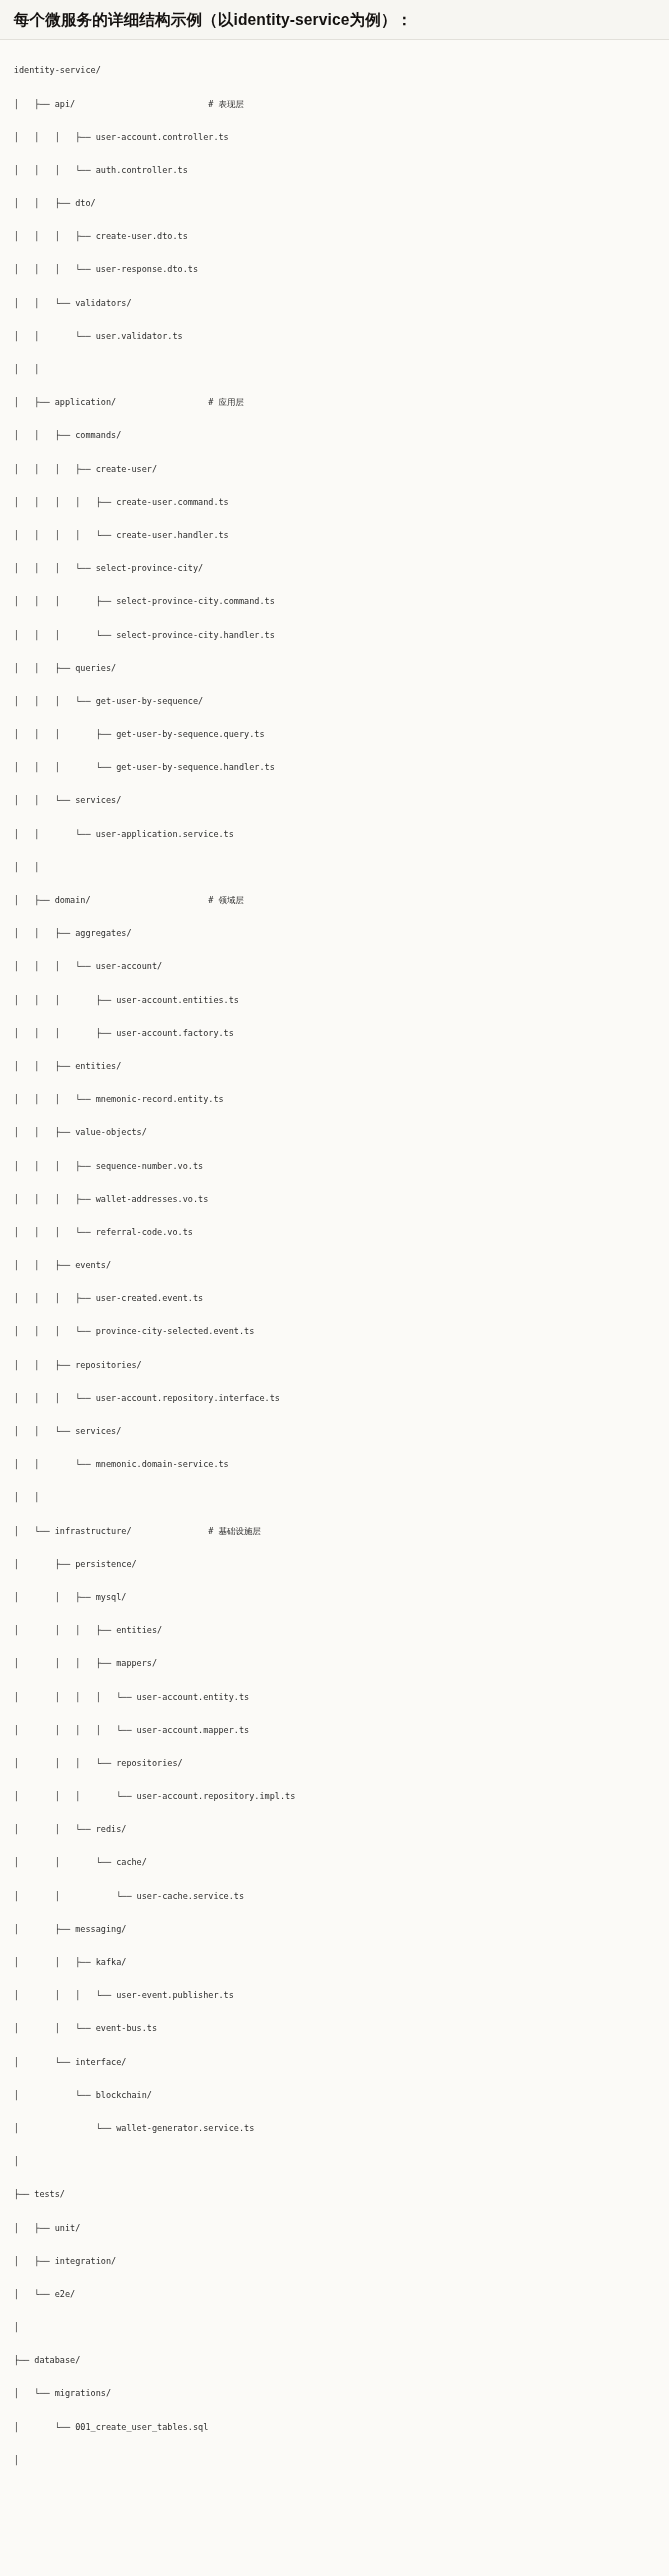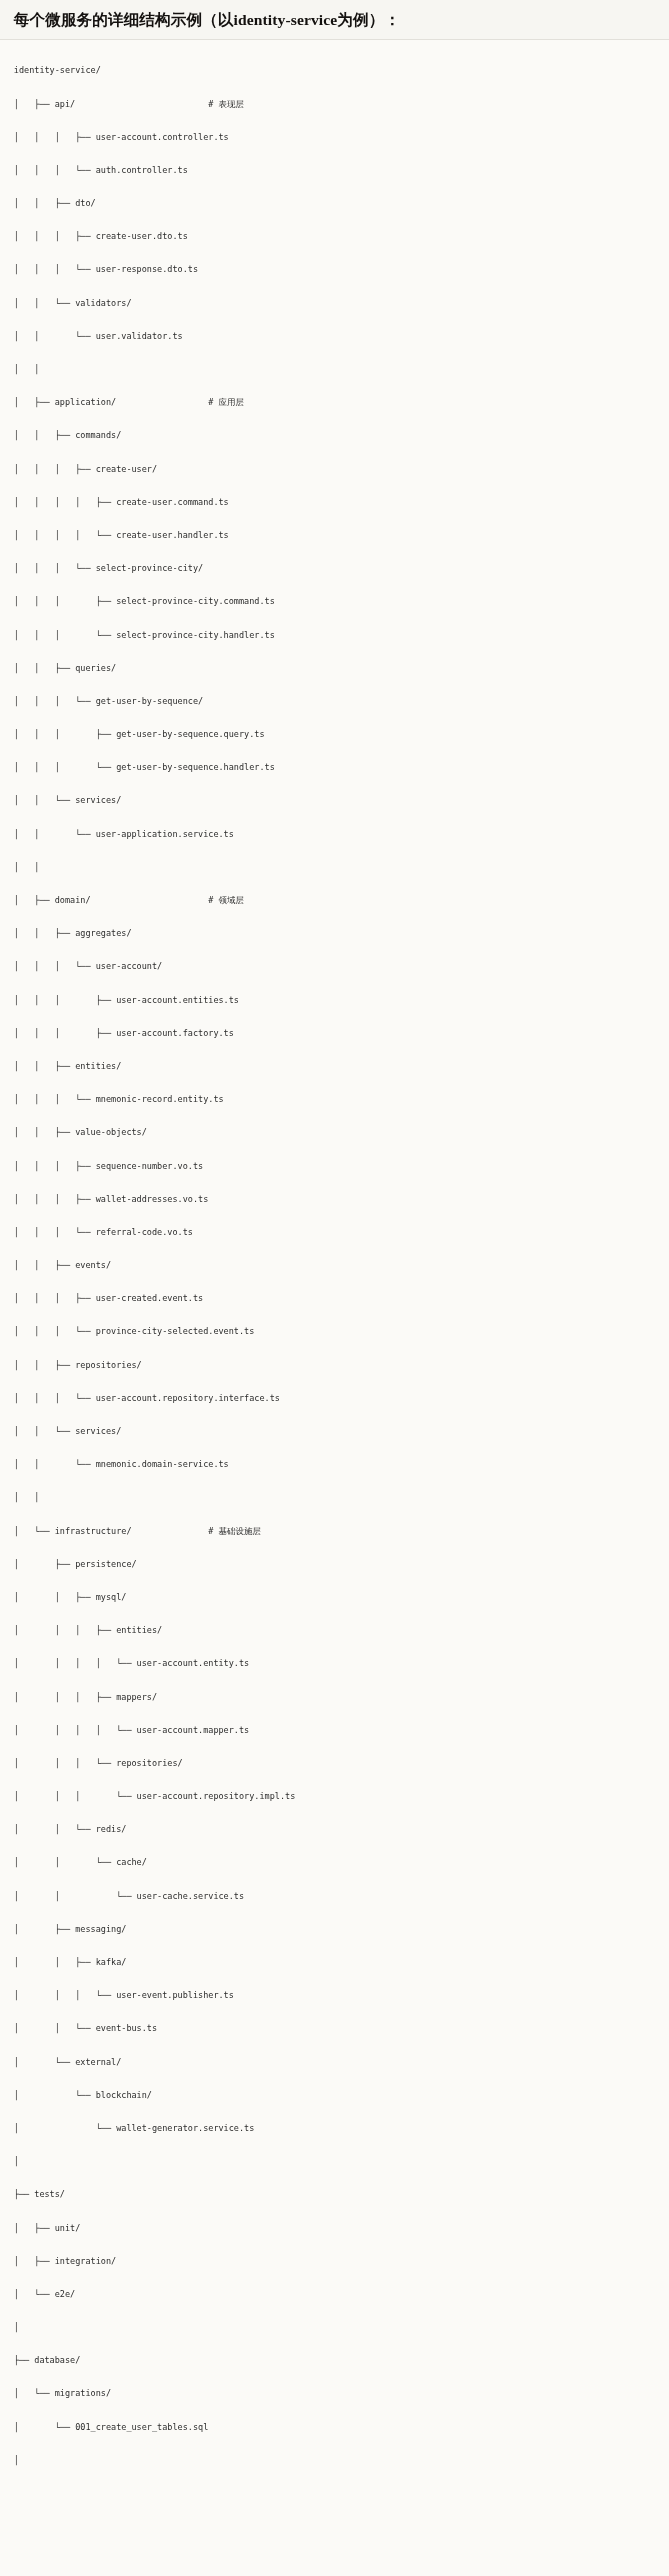--- a/index.html
+++ b/index.html
@@ -21,21 +21,21 @@
     position: relative;
   }
 
   
   .header {
     padding: 10px 13.8px 8.8px 13.8px;
     background: #f7f6f2;
     border-bottom: 0.6px solid #e2e0da;
   }
   .header-title {
-    font-family: Liberation Serif, serif;
+    font-family: Liberation Sans, sans-serif;
     font-size: 15.6px;
     font-weight: bold;
     line-height: 1.3;
     color: #14110f;
     letter-spacing: 0.1px;
   }
 
   
   .tree-block {
     padding: 13.8px 13.8px 6.3px 13.8px;
@@ -109,33 +109,33 @@
 <span class="tree-line">│   │   │   └── province-city-selected.event.ts</span>
 <span class="tree-line">│   │   ├── repositories/</span>
 <span class="tree-line">│   │   │   └── user-account.repository.interface.ts</span>
 <span class="tree-line">│   │   └── services/</span>
 <span class="tree-line">│   │       └── mnemonic.domain-service.ts</span>
 <span class="tree-line">│   │</span>
 <span class="tree-line">│   └── infrastructure/               <span class="cmt"># 基础设施层</span></span>
 <span class="tree-line">│       ├── persistence/</span>
 <span class="tree-line">│       │   ├── mysql/</span>
 <span class="tree-line">│       │   │   ├── entities/</span>
+<span class="tree-line">│       │   │   ├── mappers/</span>
 <span class="tree-line">│       │   │   │   └── user-account.entity.ts</span>
-<span class="tree-line">│       │   │   ├── mappers/</span>
 <span class="tree-line">│       │   │   │   └── user-account.mapper.ts</span>
 <span class="tree-line">│       │   │   └── repositories/</span>
 <span class="tree-line">│       │   │       └── user-account.repository.impl.ts</span>
 <span class="tree-line">│       │   └── redis/</span>
 <span class="tree-line">│       │       └── cache/</span>
 <span class="tree-line">│       │           └── user-cache.service.ts</span>
 <span class="tree-line">│       ├── messaging/</span>
 <span class="tree-line">│       │   ├── kafka/</span>
 <span class="tree-line">│       │   │   └── user-event.publisher.ts</span>
 <span class="tree-line">│       │   └── event-bus.ts</span>
-<span class="tree-line">│       └── external/</span>
+<span class="tree-line">│       └── interface/</span>
 <span class="tree-line">│           └── blockchain/</span>
 <span class="tree-line">│               └── wallet-generator.service.ts</span>
 <span class="tree-line">│</span>
 <span class="tree-line">├── tests/</span>
 <span class="tree-line">│   ├── unit/</span>
 <span class="tree-line">│   ├── integration/</span>
 <span class="tree-line">│   └── e2e/</span>
 <span class="tree-line">│</span>
 <span class="tree-line">├── database/</span>
 <span class="tree-line">│   └── migrations/</span>

